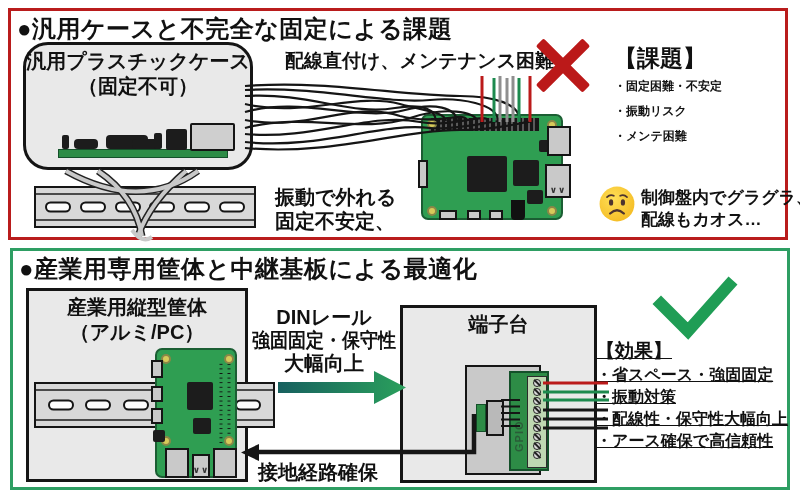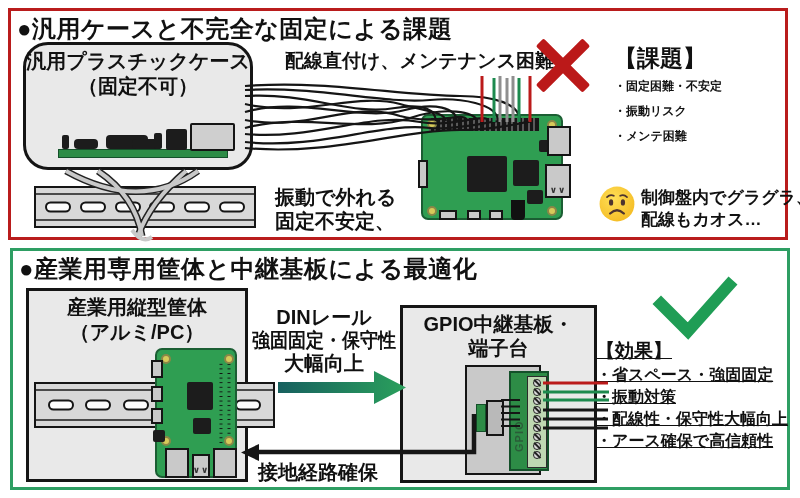--- a/index.html
+++ b/index.html
@@ -213,21 +213,20 @@
     </div>
 
     <div class="note" style="left:227px; top:55px; width:168px; font-size:20px; line-height:23px; text-align:center;">
       <div>DINレール</div>
       <div style="transform:scaleX(0.9);">強固固定・保守性</div>
       <div>大幅向上</div>
     </div>
 
     <div class="box" style="left:387px; top:54px; width:197px; height:178px;">
       <div class="box-label" style="line-height:24px;">
-        <div>GPIO中継基板・</div>
         <div>端子台</div>
       </div>
       <div class="module" style="left:62px; top:57px; width:76px; height:110px;"></div>
       <div class="relay-pcb" style="left:106px; top:63px; width:40px; height:100px;"></div>
       <div class="gpio-text" style="left:110px; top:144px;">GPIO</div>
       <div class="term-strip" style="left:124px; top:68px; width:20px; height:92px;">
         <div class="screw"></div>
         <div class="screw"></div>
         <div class="screw"></div>
         <div class="screw"></div>

